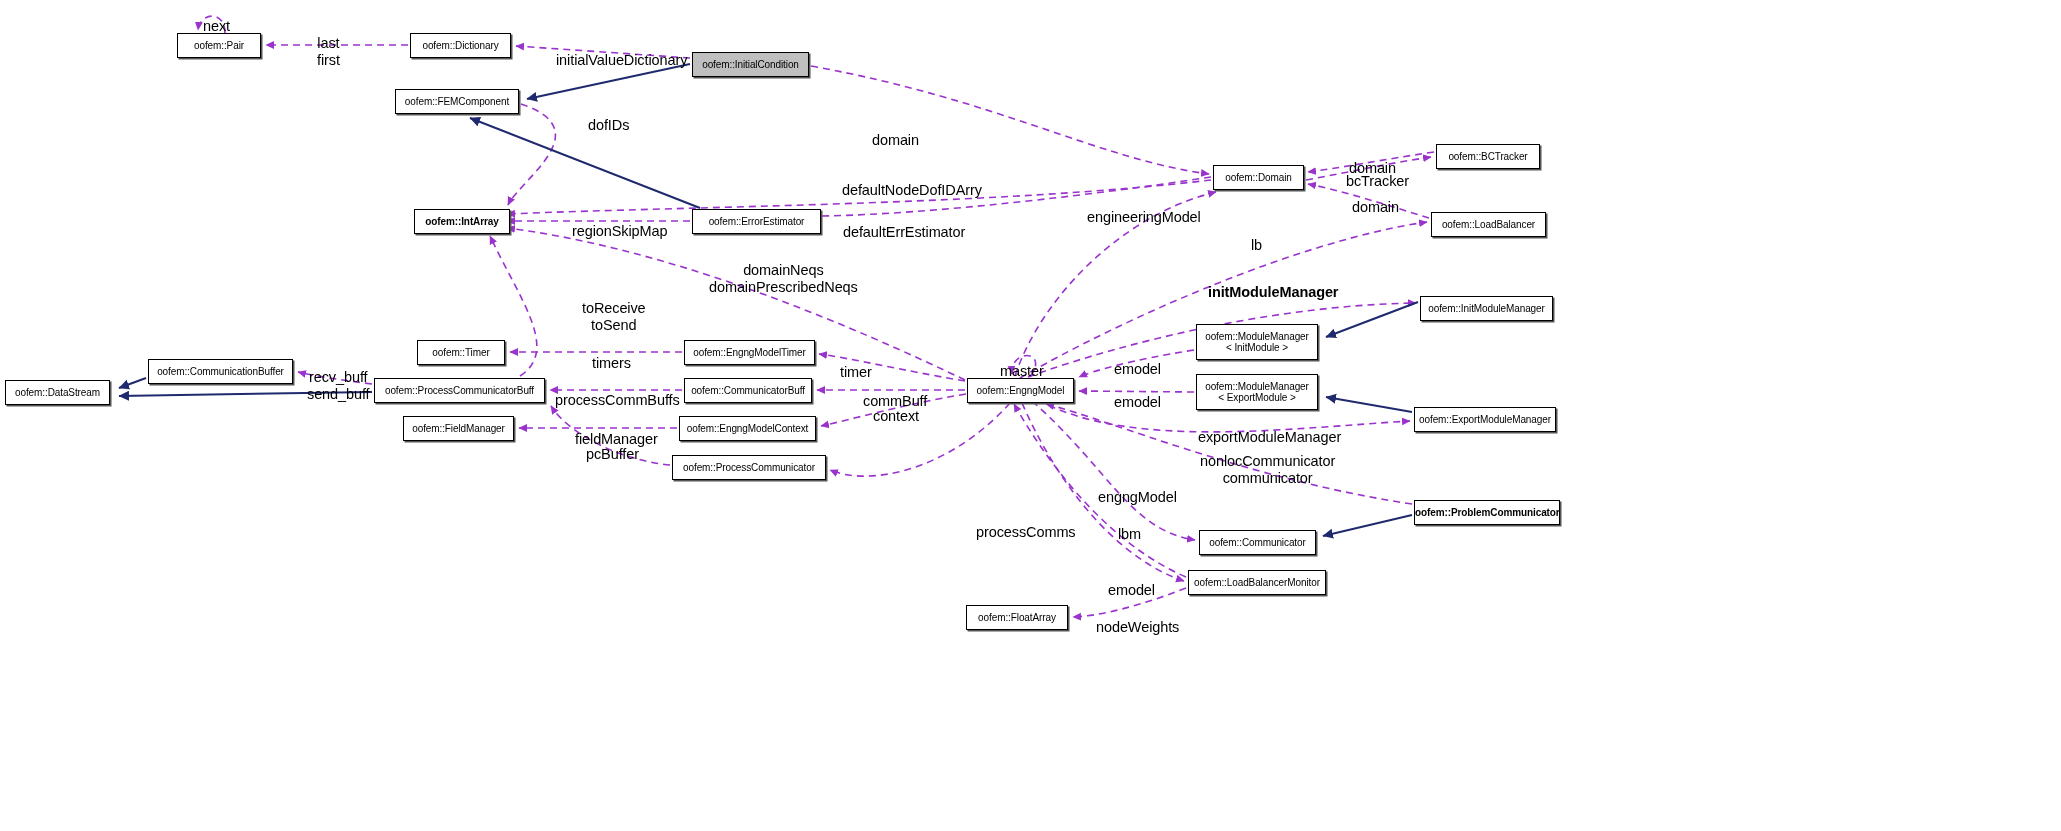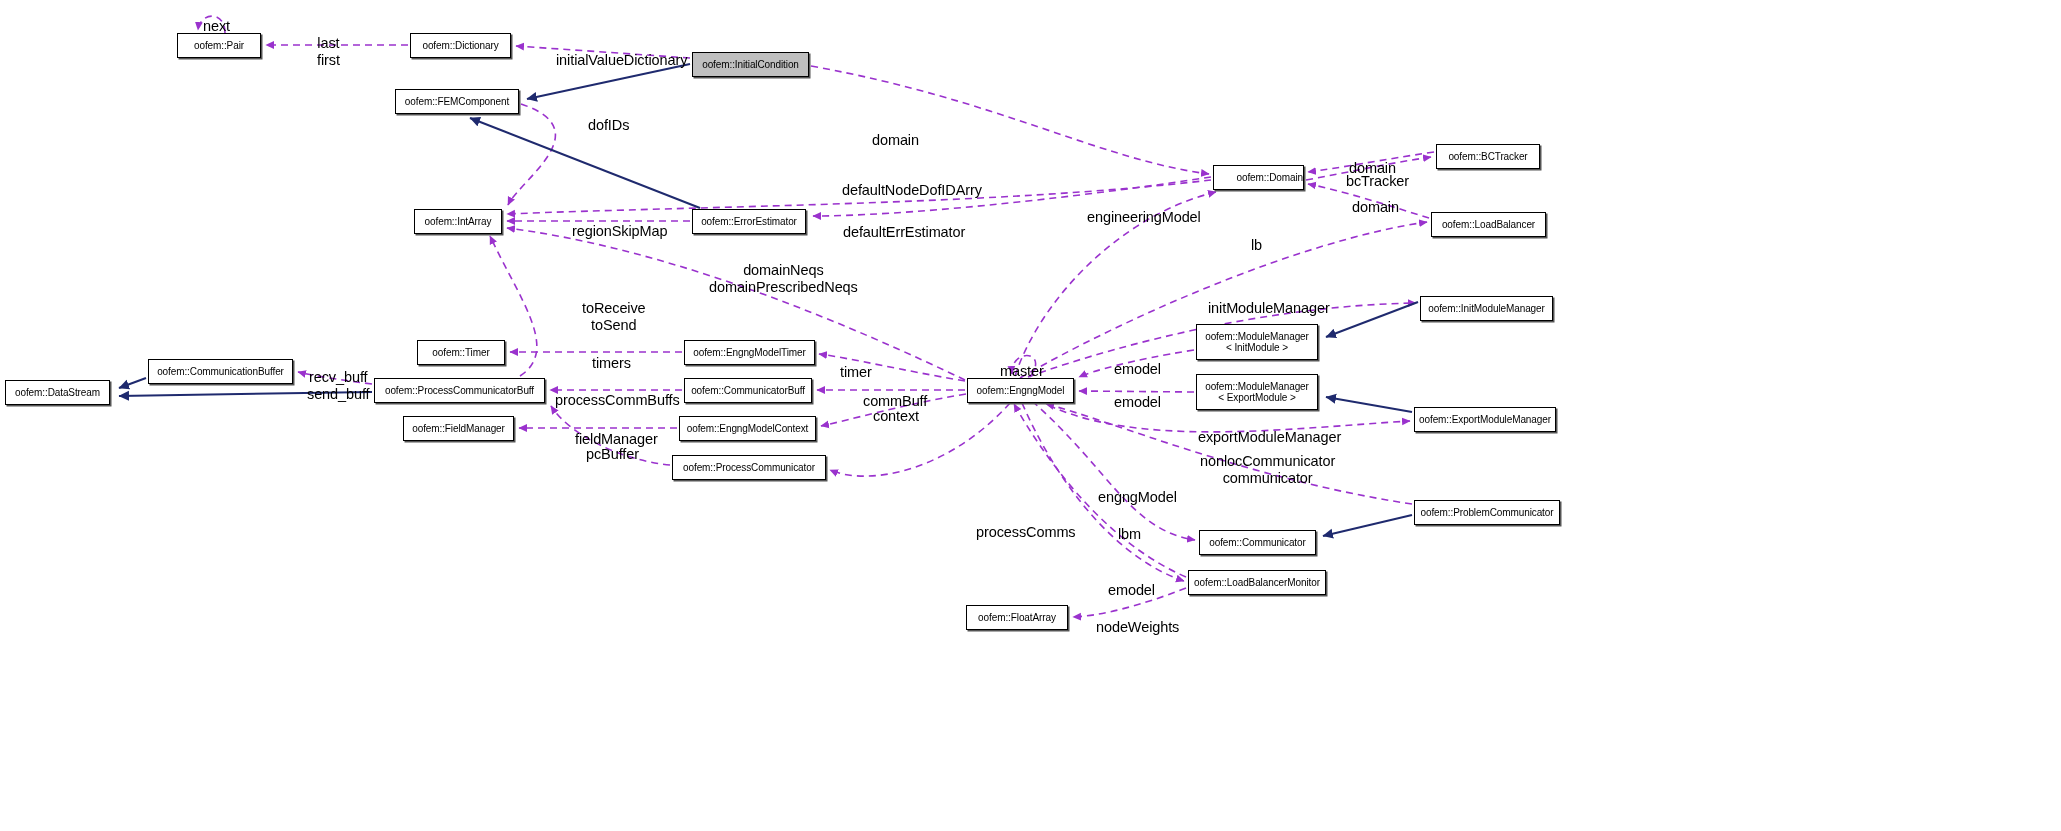--- a/index.html
+++ b/index.html
@@ -140,32 +140,32 @@
 
       <path d="M146,378 L119,388"></path>
 
       <path d="M372,392 L119,396"></path>
     </g>
   </svg>
 <div class="node" style="left: 177px; top: 33px; width: 84px; height: 25px;"><span class="nlabel">oofem::Pair</span></div>
     <div class="node" style="left: 410px; top: 33px; width: 101px; height: 25px;"><span class="nlabel">oofem::Dictionary</span></div>
     <div class="node highlight" style="left: 692px; top: 52px; width: 117px; height: 25px;"><span class="nlabel">oofem::InitialCondition</span></div>
     <div class="node" style="left: 395px; top: 89px; width: 124px; height: 25px;"><span class="nlabel">oofem::FEMComponent</span></div>
-    <div class="node" style="left: 414px; top: 209px; width: 88px; height: 25px;"><span class="nlabel">oofem::IntArray</span></div>
-    <div class="node" style="left: 692px; top: 209px; width: 114px; height: 25px; justify-content: center;"><span class="nlabel">oofem::ErrorEstimator</span></div>
-    <div class="node" style="left: 1213px; top: 165px; width: 91px; height: 25px; text-align: right;"><span class="nlabel">oofem::Domain</span></div>
+    <div class="node" style="left: 414px; top: 209px; width: 96px; height: 25px; font-weight: bold;"><span class="nlabel">oofem::IntArray</span></div>
+    <div class="node" style="left: 692px; top: 209px; width: 129px; height: 25px; justify-content: center;"><span class="nlabel">oofem::ErrorEstimator</span></div>
+    <div class="node" style="left: 1213px; top: 165px; width: 91px; height: 25px;"><span class="nlabel">oofem::Domain</span></div>
     <div class="node" style="left: 1436px; top: 144px; width: 104px; height: 25px;"><span class="nlabel">oofem::BCTracker</span></div>
     <div class="node" style="left: 1431px; top: 212px; width: 115px; height: 25px;"><span class="nlabel">oofem::LoadBalancer</span></div>
     <div class="node" style="left: 1420px; top: 296px; width: 133px; height: 25px;"><span class="nlabel">oofem::InitModuleManager</span></div>
     <div class="node" style="left: 1196px; top: 324px; width: 122px; height: 36px;"><span class="nlabel">oofem::ModuleManager
 &lt; InitModule &gt;</span></div>
     <div class="node" style="left: 1196px; top: 374px; width: 122px; height: 36px;"><span class="nlabel">oofem::ModuleManager
 &lt; ExportModule &gt;</span></div>
     <div class="node" style="left: 1414px; top: 407px; width: 142px; height: 25px;"><span class="nlabel">oofem::ExportModuleManager</span></div>
-    <div class="node" style="left: 1414px; top: 500px; width: 146px; height: 25px;"><span class="nlabel">oofem::ProblemCommunicator</span></div>
+    <div class="node" style="left: 1414px; top: 500px; width: 146px; height: 25px; font-weight: bold;"><span class="nlabel">oofem::ProblemCommunicator</span></div>
     <div class="node" style="left: 1199px; top: 530px; width: 117px; height: 25px;"><span class="nlabel">oofem::Communicator</span></div>
     <div class="node" style="left: 1188px; top: 570px; width: 138px; height: 25px;"><span class="nlabel">oofem::LoadBalancerMonitor</span></div>
     <div class="node" style="left: 967px; top: 378px; width: 107px; height: 25px;"><span class="nlabel">oofem::EngngModel</span></div>
     <div class="node" style="left: 684px; top: 340px; width: 131px; height: 25px;"><span class="nlabel">oofem::EngngModelTimer</span></div>
     <div class="node" style="left: 684px; top: 378px; width: 128px; height: 25px;"><span class="nlabel">oofem::CommunicatorBuff</span></div>
     <div class="node" style="left: 679px; top: 416px; width: 137px; height: 25px;"><span class="nlabel">oofem::EngngModelContext</span></div>
     <div class="node" style="left: 672px; top: 455px; width: 154px; height: 25px;"><span class="nlabel">oofem::ProcessCommunicator</span></div>
     <div class="node" style="left: 417px; top: 340px; width: 88px; height: 25px;"><span class="nlabel">oofem::Timer</span></div>
     <div class="node" style="left: 374px; top: 378px; width: 171px; height: 25px;"><span class="nlabel">oofem::ProcessCommunicatorBuff</span></div>
     <div class="node" style="left: 403px; top: 416px; width: 111px; height: 25px;"><span class="nlabel">oofem::FieldManager</span></div>
@@ -181,21 +181,21 @@
     <div class="edge-label" style="left: 842px; top: 166px;">defaultNodeDofIDArry</div>
     <div class="edge-label" style="left: 572px; top: 207px;">regionSkipMap</div>
     <div class="edge-label" style="left: 843px; top: 208px;">defaultErrEstimator</div>
     <div class="edge-label" style="left: 709px; top: 246px;">domainNeqs
 domainPrescribedNeqs</div>
     <div class="edge-label" style="left: 1087px; top: 193px;">engineeringModel</div>
     <div class="edge-label" style="left: 1349px; top: 144px;">domain</div>
     <div class="edge-label" style="left: 1346px; top: 157px;">bcTracker</div>
     <div class="edge-label" style="left: 1352px; top: 183px;">domain</div>
     <div class="edge-label" style="left: 1251px; top: 221px;">lb</div>
-    <div class="edge-label" style="left: 1208px; top: 284px;">initModuleManager</div>
+    <div class="edge-label" style="left: 1208px; top: 268px; font-weight: bold;">initModuleManager</div>
     <div class="edge-label" style="left: 582px; top: 284px;">toReceive
 toSend</div>
     <div class="edge-label" style="left: 592px; top: 339px;">timers</div>
     <div class="edge-label" style="left: 840px; top: 348px;">timer</div>
     <div class="edge-label" style="left: 1000px; top: 347px;">master</div>
     <div class="edge-label" style="left: 1114px; top: 345px;">emodel</div>
     <div class="edge-label" style="left: 555px; top: 376px;">processCommBuffs</div>
     <div class="edge-label" style="left: 863px; top: 377px;">commBuff</div>
     <div class="edge-label" style="left: 1114px; top: 378px;">emodel</div>
     <div class="edge-label" style="left: 307px; top: 353px;">recv_buff

